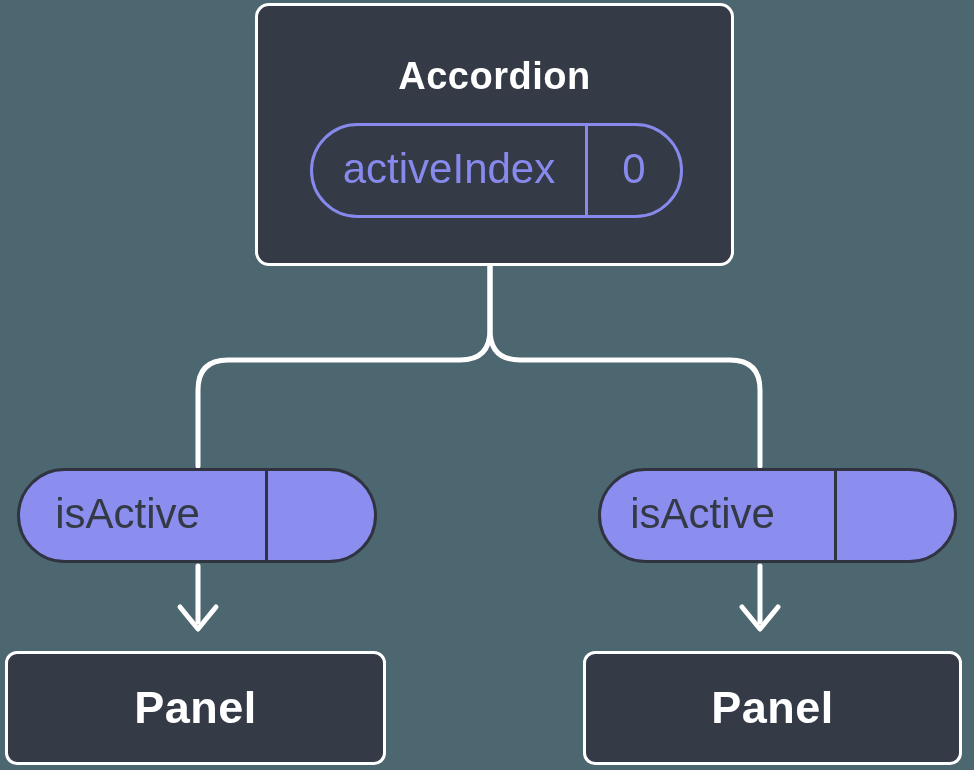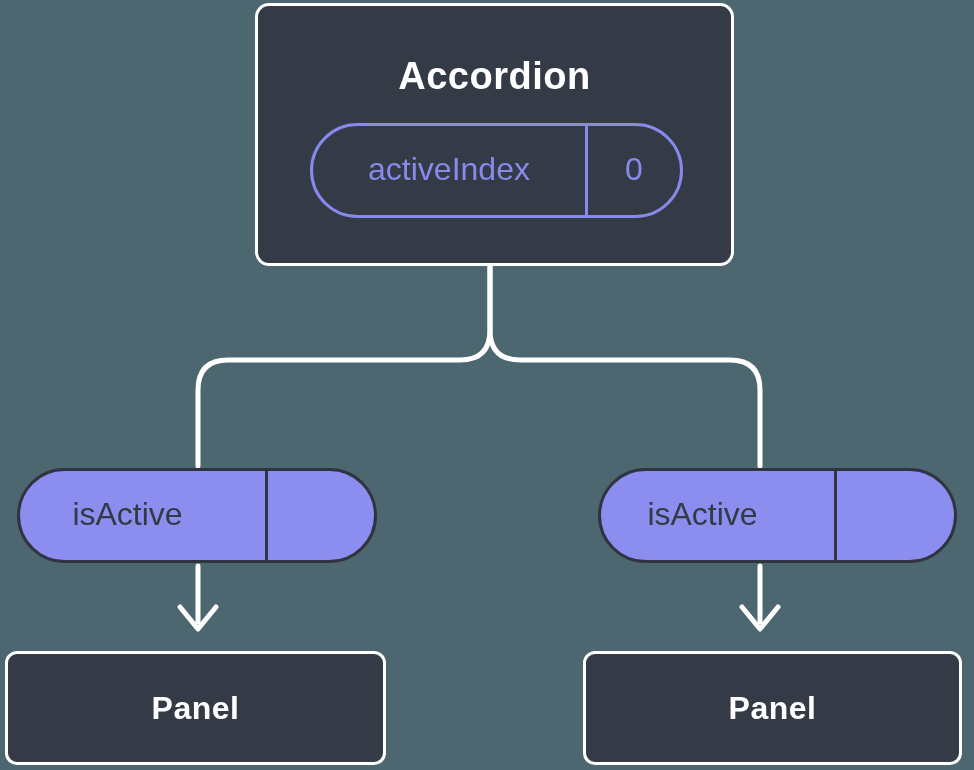--- a/index.html
+++ b/index.html
@@ -62,21 +62,21 @@
   .node-panel {
     border-radius: 12px;
     display: flex;
     align-items: center;
     justify-content: center;
   }
   .node-panel-left  { left: 5px;   top: 651px; width: 381px; height: 114px; }
   .node-panel-right { left: 583px; top: 651px; width: 379px; height: 114px; }
   .node-panel .node-title {
     position: static;
-    font-size: 32px;
+    font-size: 45px;
   }
   
   .pill {
     display: flex;
     align-items: stretch;
     border-radius: 60px;
     overflow: hidden;
   }
   .pill-outline {
     position: absolute;
@@ -96,21 +96,21 @@
     color: var(--pill-text);
     gap: 30px;
   }
   .pill-solid .pill-divider { background: var(--pill-border); }
   .pill-left  { left: 17px;  top: 468px; }
   .pill-right { left: 598px; top: 468px; width: 359px; }
   .pill-name, .pill-value {
     display: flex;
     align-items: center;
     justify-content: center;
-    font-size: 32px;
+    font-size: 42px;
     line-height: 1;
     padding-bottom: 3px;
   }
   .pill-name { flex: 1 1 auto; }
   .pill-divider {
     width: 3px;
     flex: 0 0 3px;
   }
   .pill-outline .pill-value { flex: 0 0 92px; }
   .pill-left  .pill-name  { flex: 0 0 215px; }

